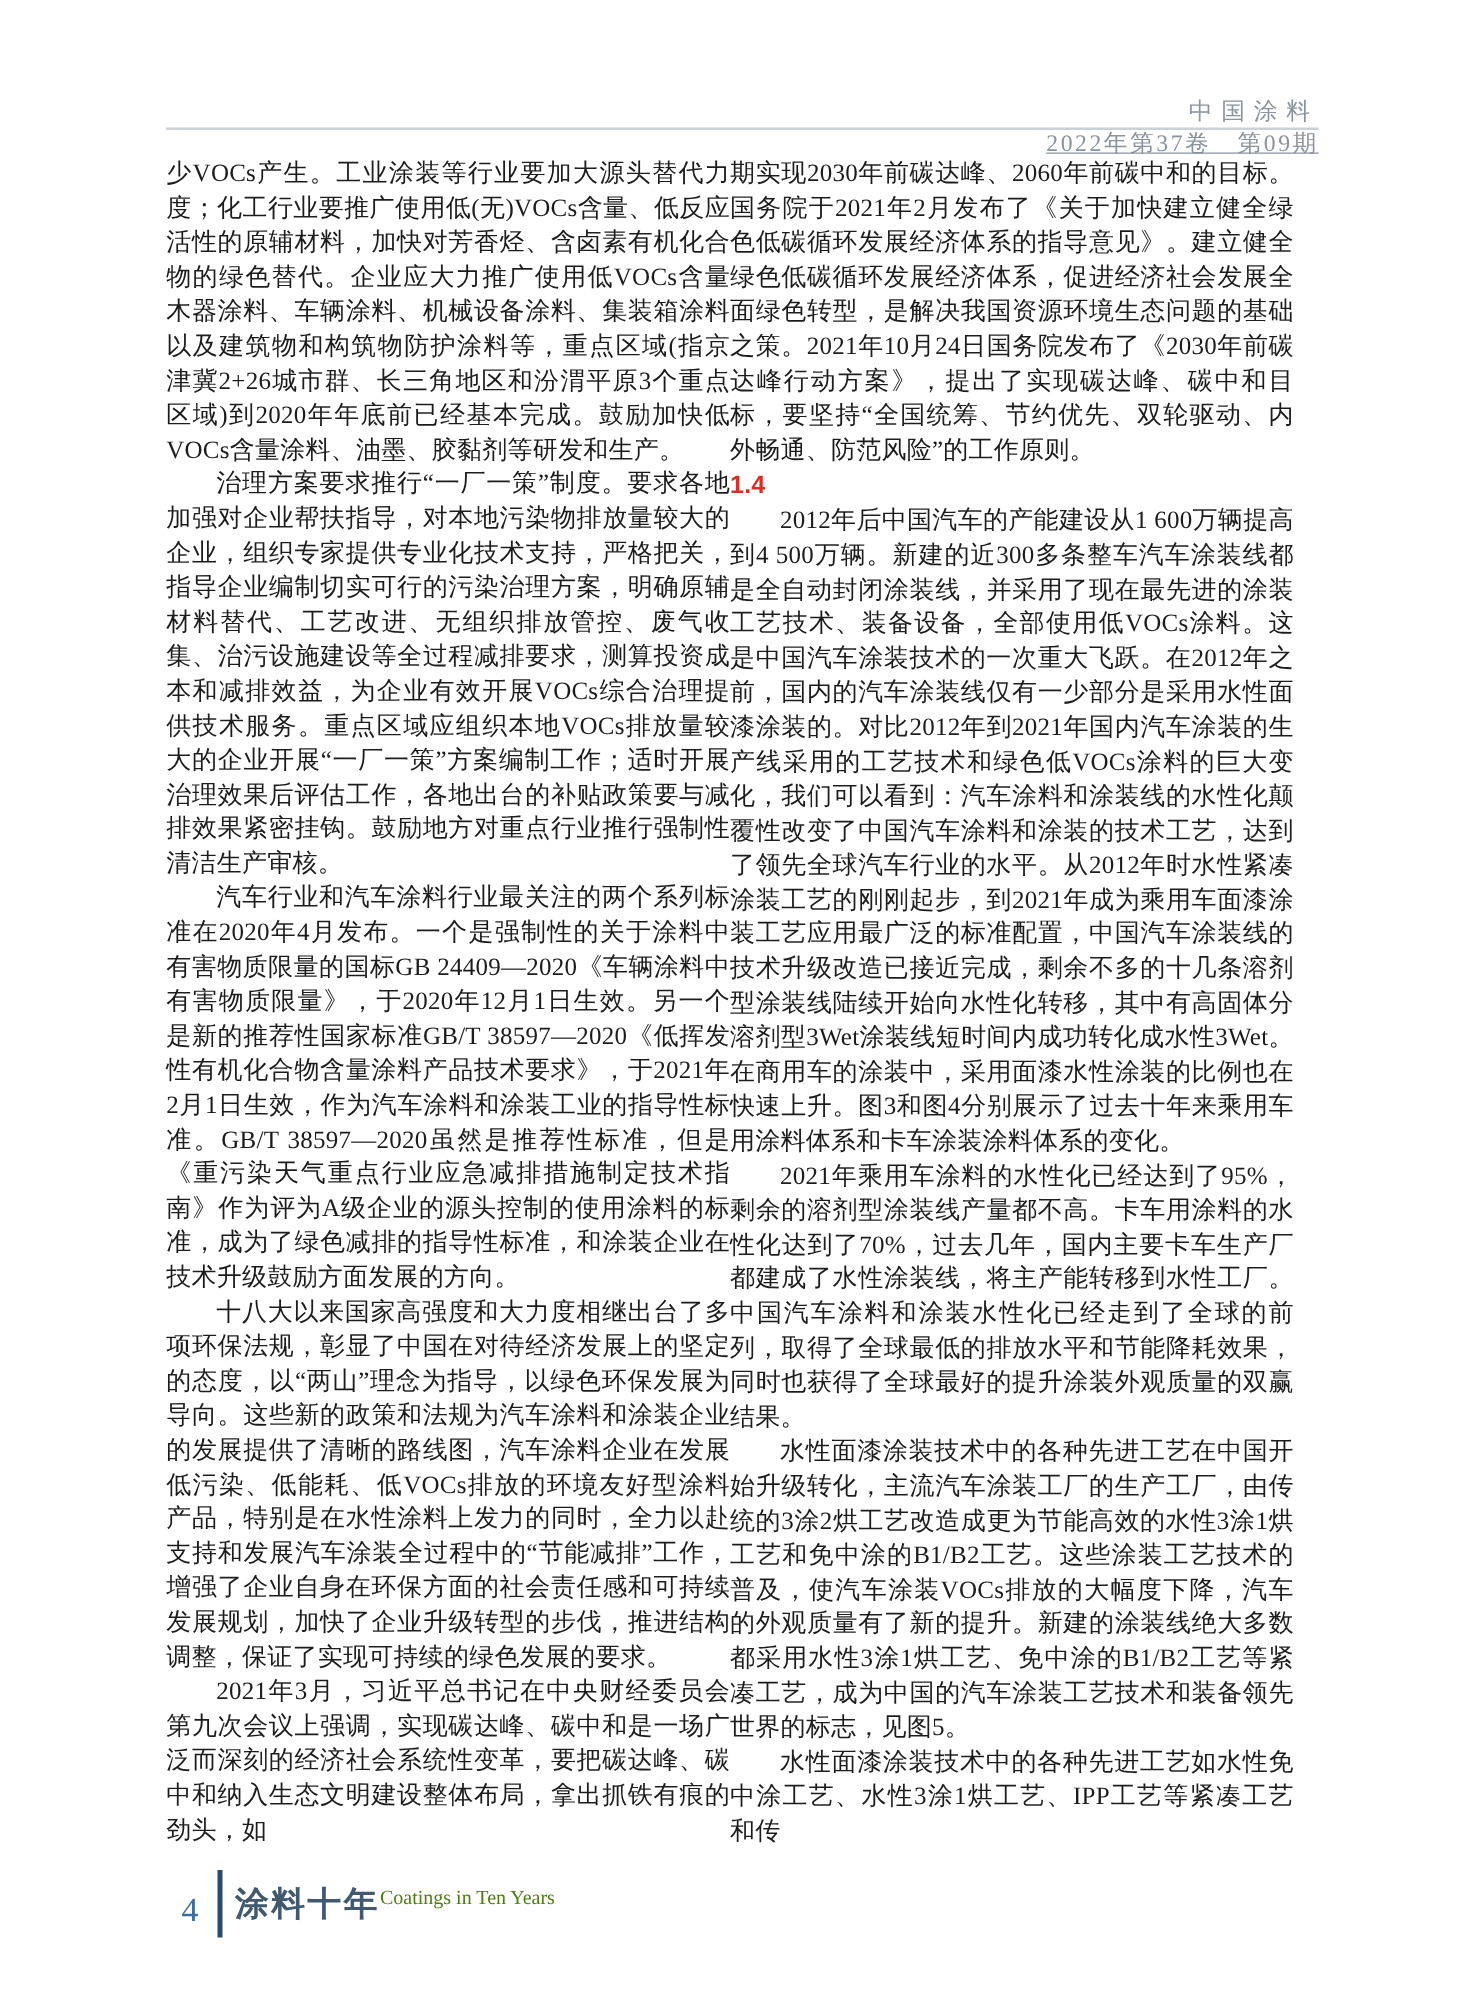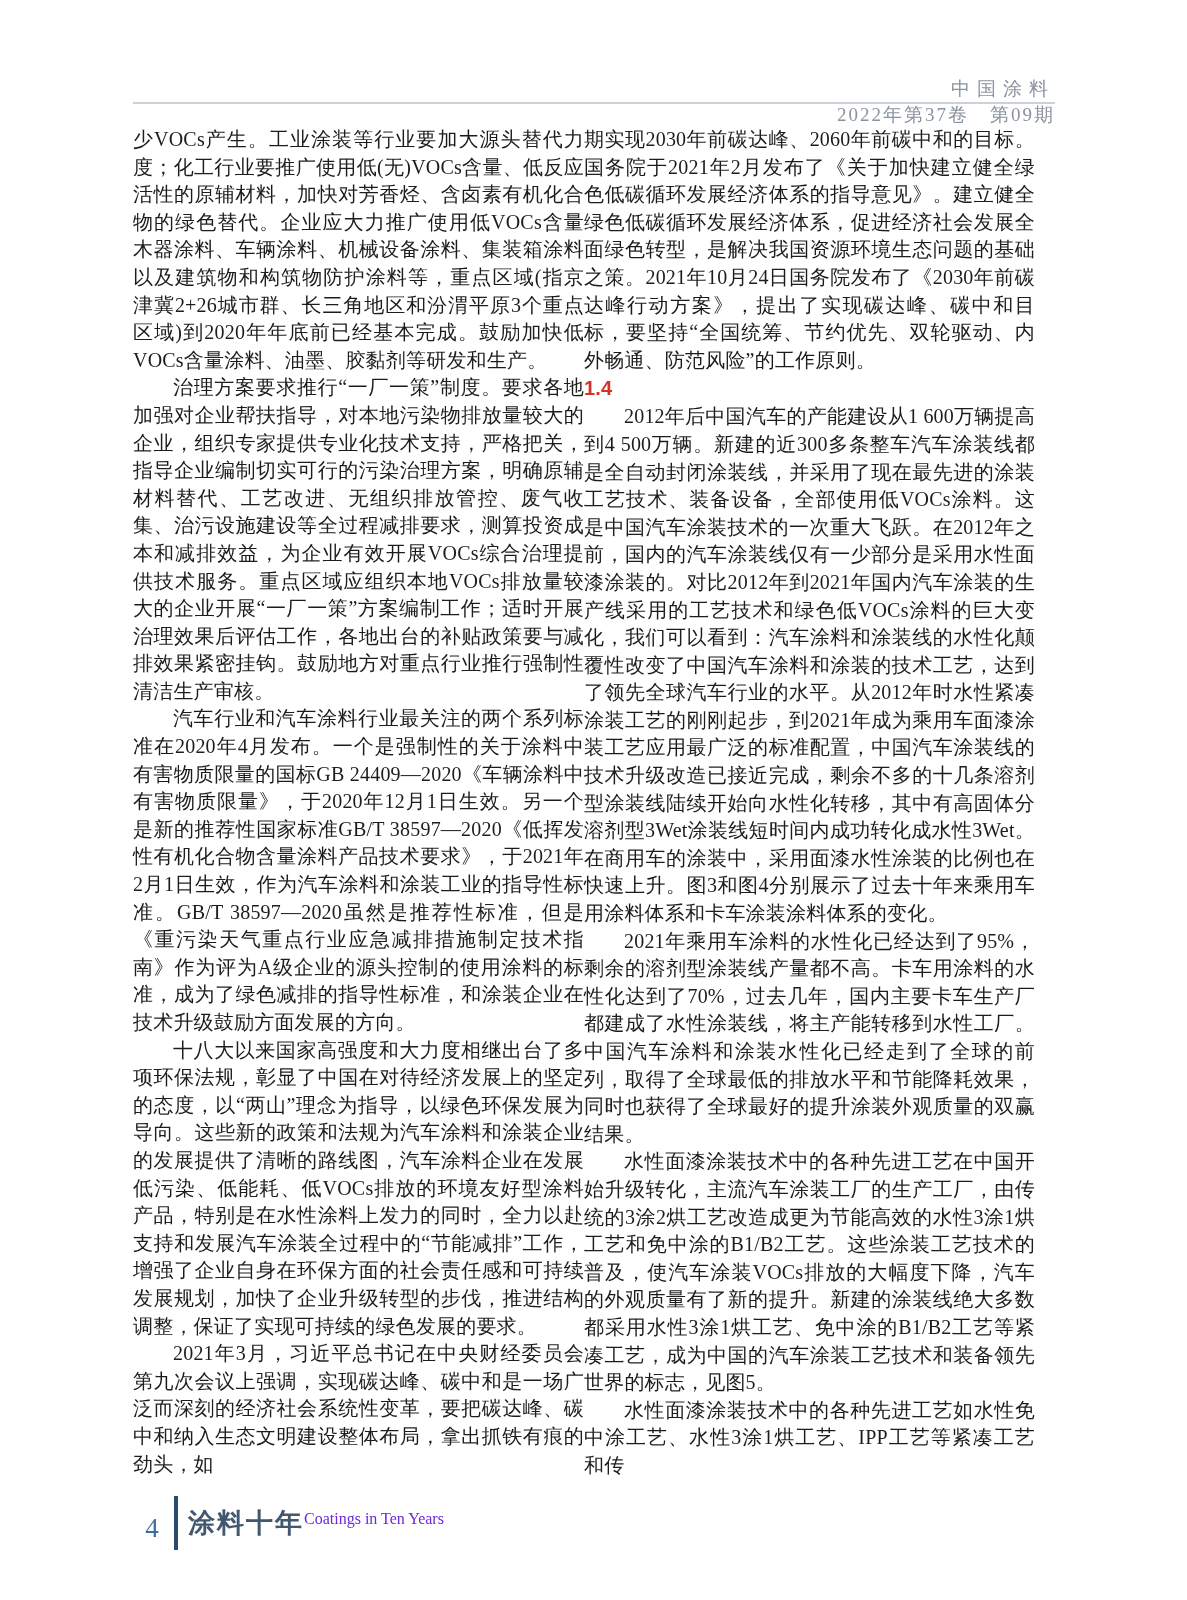--- a/index.html
+++ b/index.html
@@ -26,20 +26,21 @@
     align-items: flex-end;
     color: #8a939e;
     font-size: 19px;
     flex-direction: column;
   }
   .journal-title {
     letter-spacing: 7px;
   }
   .issue-info {
     letter-spacing: 2px;
+    text-decoration: underline;
   }
   .header-rule {
     position: absolute;
     top: 102px;
     left: 133px;
     width: 922px;
     height: 0;
     border-top: 2px solid #ccd1d6;
   }
   
@@ -103,21 +104,21 @@
   .series-title {
     font-family: "Liberation Sans", sans-serif;
     font-size: 27px;
     font-weight: 700;
     color: #41586e;
     letter-spacing: 2px;
     line-height: 30px;
   }
   .series-subtitle {
     font-size: 16px;
-    color: #6d28d9;
+    color: #4d7c0f;
     line-height: 22px;
   }
 </style>
 </head>
 <body>
 
 <div class="page">
 
   <div class="header">
     <span class="journal-title">中国涂料</span>

